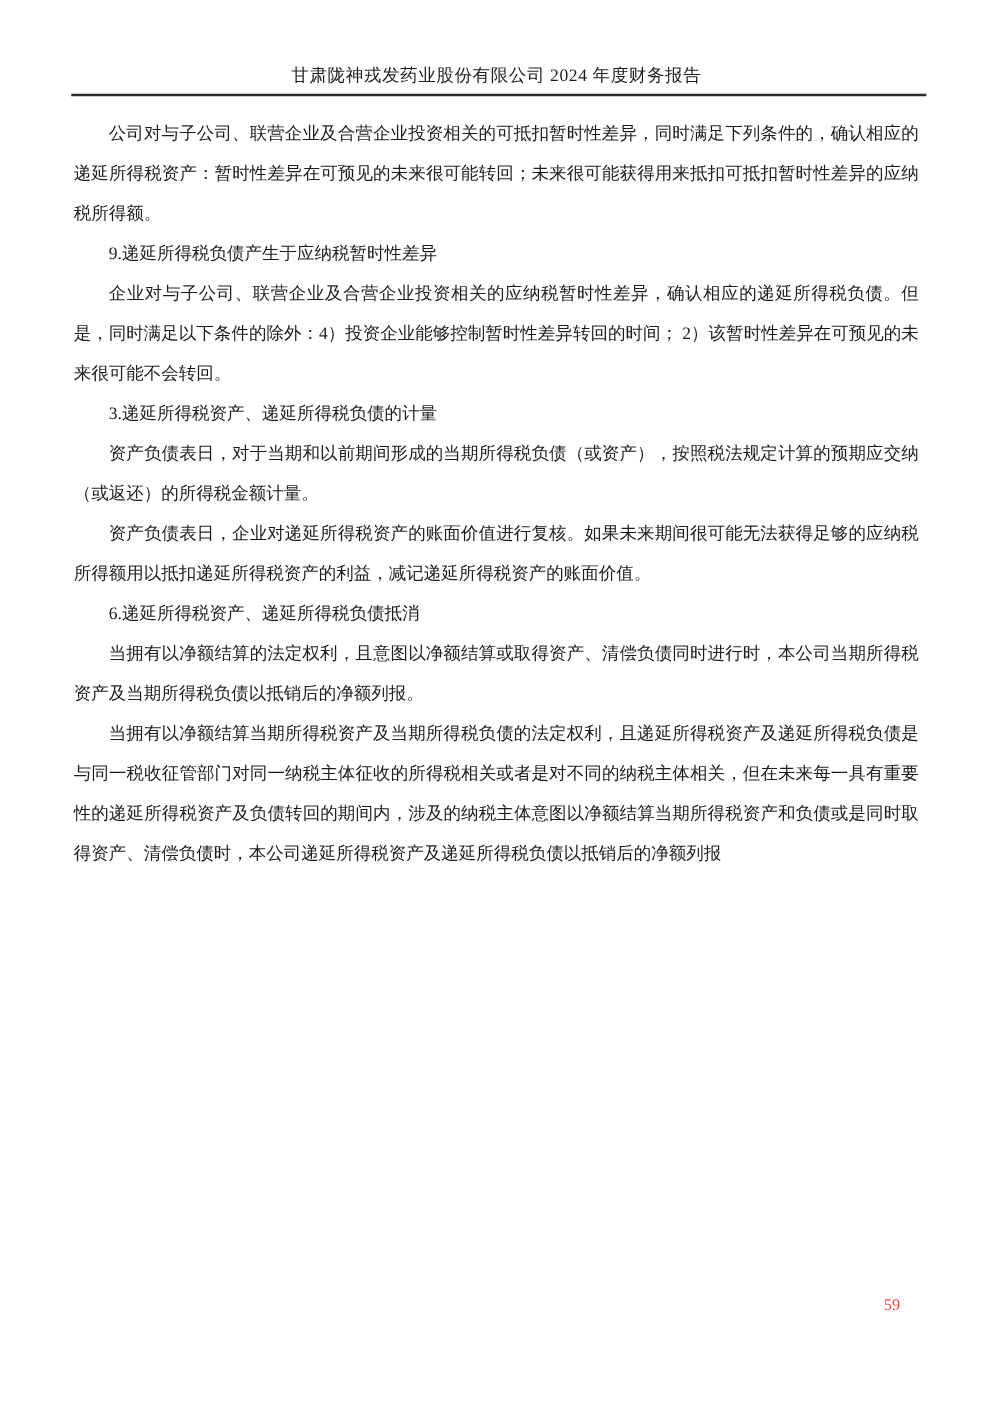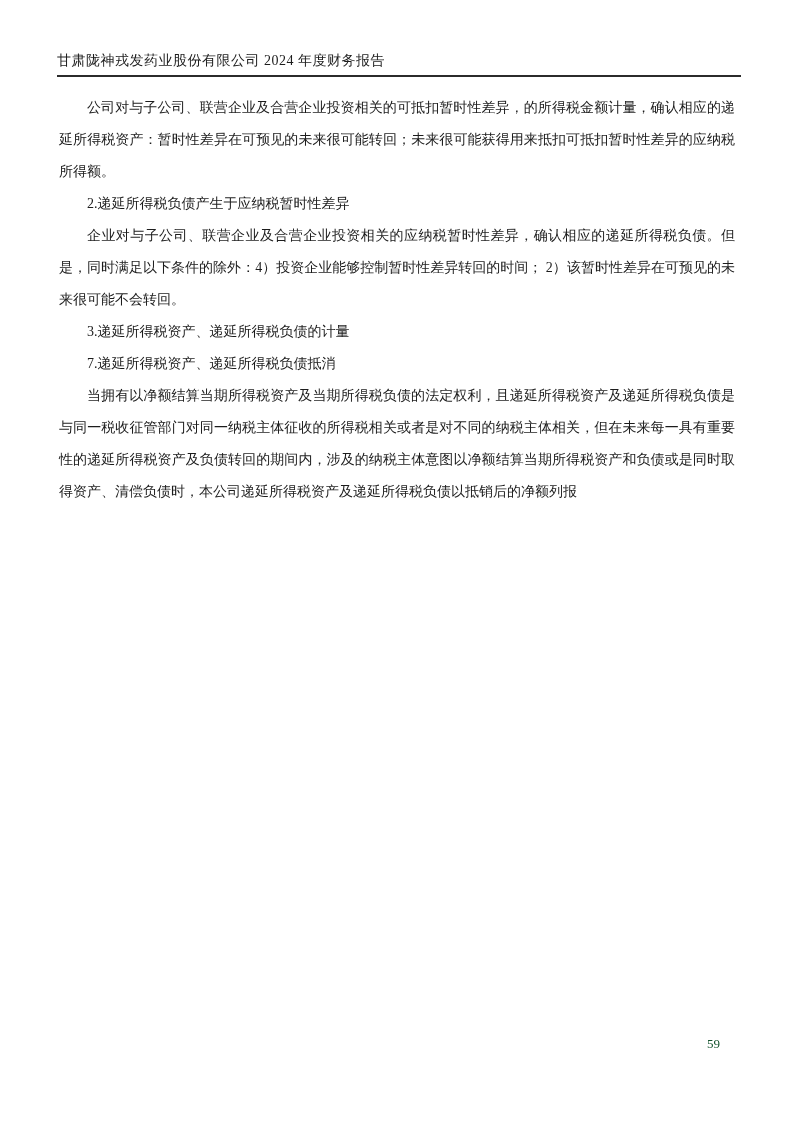--- a/index.html
+++ b/index.html
@@ -14,21 +14,21 @@
     background: #ffffff;
     font-family: "Liberation Serif", "DejaVu Serif", serif;
     color: #1c1c1c;
     overflow: hidden;
   }
   .header {
     position: absolute;
     top: 52px;
     left: 57px;
     right: 56px;
-    text-align: left;
+    text-align: center;
     font-size: 14px;
     letter-spacing: 0.5px;
     white-space: nowrap;
   }
   .header-rule {
     position: absolute;
     top: 75px;
     left: 57px;
     width: 684px;
     height: 2px;
@@ -48,40 +48,43 @@
     padding: 0;
     text-indent: 2em;
   }
   .footer {
     position: absolute;
     top: 1036px;
     left: 0;
     width: 720px;
     text-align: right;
     font-size: 13px;
-    color: #14532d;
+    color: #ef4444;
   }
 </style>
 </head>
 <body>
 
 <div class="page">
 
   <div class="header">
     <span>甘肃陇神戎发药业股份有限公司 2024 年度财务报告</span>
   </div>
 
   <div class="header-rule"></div>
 
   <div class="content">
-    <p class="para">公司对与子公司、联营企业及合营企业投资相关的可抵扣暂时性差异，的所得税金额计量，确认相应的递延所得税资产：暂时性差异在可预见的未来很可能转回；未来很可能获得用来抵扣可抵扣暂时性差异的应纳税所得额。</p>
-    <p class="para">2.递延所得税负债产生于应纳税暂时性差异</p>
+    <p class="para">公司对与子公司、联营企业及合营企业投资相关的可抵扣暂时性差异，同时满足下列条件的，确认相应的递延所得税资产：暂时性差异在可预见的未来很可能转回；未来很可能获得用来抵扣可抵扣暂时性差异的应纳税所得额。</p>
+    <p class="para">9.递延所得税负债产生于应纳税暂时性差异</p>
     <p class="para">企业对与子公司、联营企业及合营企业投资相关的应纳税暂时性差异，确认相应的递延所得税负债。但是，同时满足以下条件的除外：4）投资企业能够控制暂时性差异转回的时间； 2）该暂时性差异在可预见的未来很可能不会转回。</p>
     <p class="para">3.递延所得税资产、递延所得税负债的计量</p>
-    <p class="para">7.递延所得税资产、递延所得税负债抵消</p>
+    <p class="para">资产负债表日，对于当期和以前期间形成的当期所得税负债（或资产），按照税法规定计算的预期应交纳（或返还）的所得税金额计量。</p>
+    <p class="para">资产负债表日，企业对递延所得税资产的账面价值进行复核。如果未来期间很可能无法获得足够的应纳税所得额用以抵扣递延所得税资产的利益，减记递延所得税资产的账面价值。</p>
+    <p class="para">6.递延所得税资产、递延所得税负债抵消</p>
+    <p class="para">当拥有以净额结算的法定权利，且意图以净额结算或取得资产、清偿负债同时进行时，本公司当期所得税资产及当期所得税负债以抵销后的净额列报。</p>
     <p class="para">当拥有以净额结算当期所得税资产及当期所得税负债的法定权利，且递延所得税资产及递延所得税负债是与同一税收征管部门对同一纳税主体征收的所得税相关或者是对不同的纳税主体相关，但在未来每一具有重要性的递延所得税资产及负债转回的期间内，涉及的纳税主体意图以净额结算当期所得税资产和负债或是同时取得资产、清偿负债时，本公司递延所得税资产及递延所得税负债以抵销后的净额列报</p>
   </div>
 
   <div class="footer">
     <span>59</span>
   </div>
 
 </div>
 
 </body></html>

